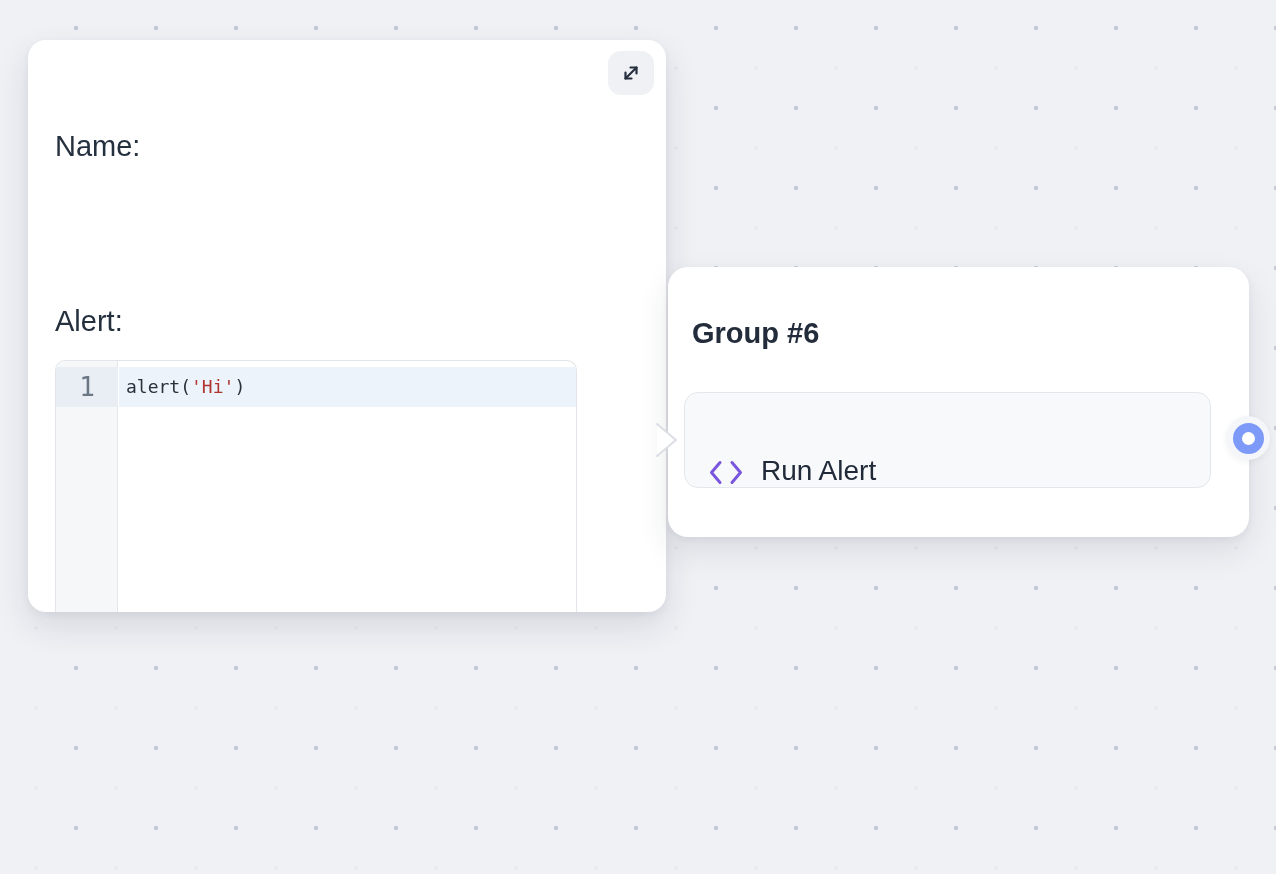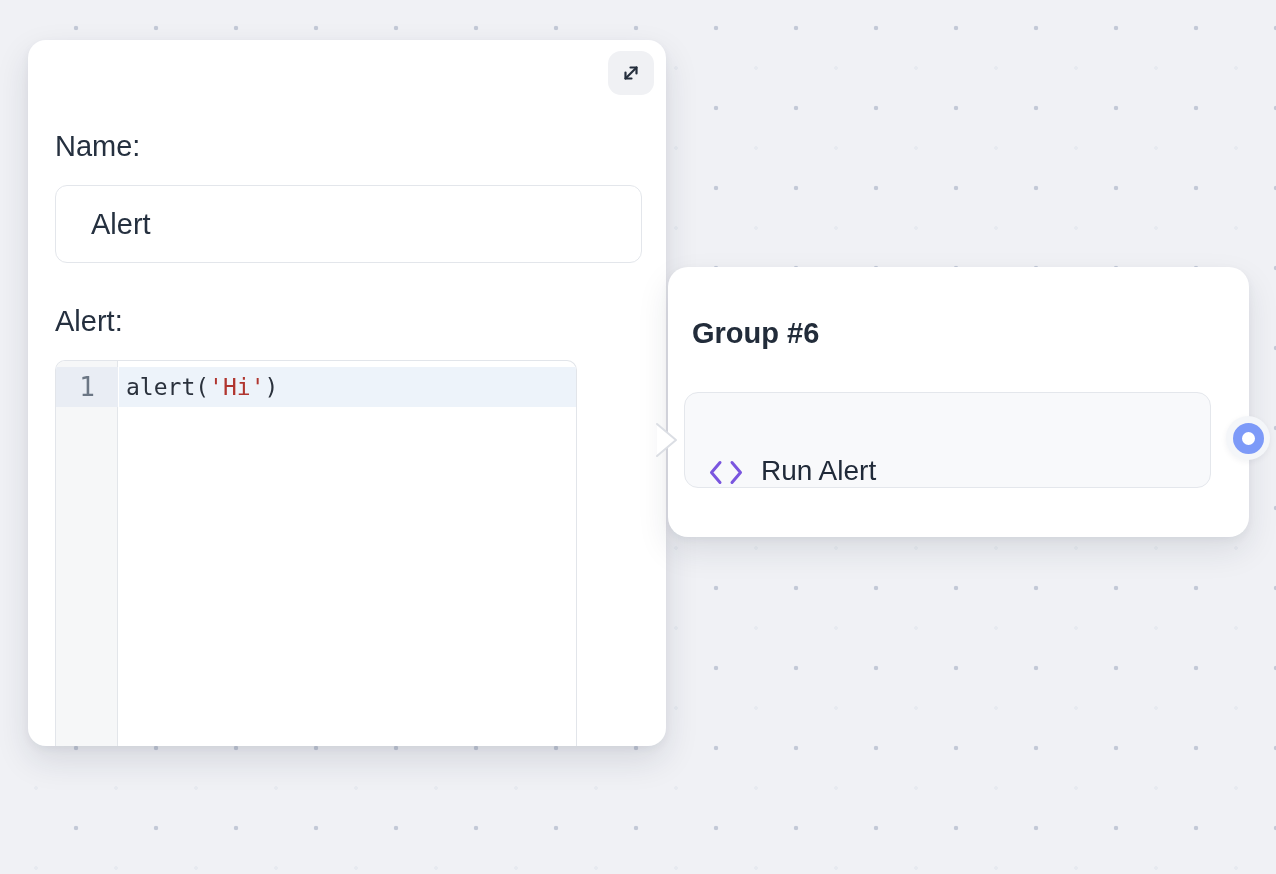--- a/index.html
+++ b/index.html
@@ -11,21 +11,21 @@
     background-color: #f0f1f5;
     background-image:
       radial-gradient(circle, #c3c9d7 1.9px, rgba(195,201,215,0) 2.6px),
       radial-gradient(circle, #e7eaf0 1.6px, rgba(231,234,240,0) 2.2px);
     background-size: 80px 80px, 80px 80px;
     background-position: 36px -12px, -4px 28px;
   }
 
   
   .panel {
-    position: absolute; left: 28px; top: 40px; width: 638px; height: 706px;
+    position: absolute; left: 28px; top: 40px; width: 638px; height: 572px;
     background: #ffffff; border-radius: 18px;
     box-shadow: 0 14px 34px rgba(25, 35, 60, 0.12), 0 3px 8px rgba(25, 35, 60, 0.05);
     overflow: hidden;
   }
   .icon-btn {
     position: absolute; display: flex; align-items: center; justify-content: center;
     background: #f0f1f4; border: none; border-radius: 13px; cursor: pointer;
   }
   .expand-btn { right: 12px; top: 11px; width: 46px; height: 44px; }
   .user-btn   { left: 551px; top: 759px; width: 64px; height: 64px; border-radius: 16px;
@@ -56,21 +56,21 @@
   .code-row { position: absolute; left: 0; right: 0; top: 6px; height: 40px; }
   .code-row .gutter-cell {
     position: absolute; left: 0; top: 0; width: 62px; height: 40px;
     background: #e9edf4; text-align: center;
     font-family: "DejaVu Sans Mono", monospace; font-size: 26px; line-height: 40px;
     color: #6b7684;
   }
   .code-row .code-cell {
     position: absolute; left: 63px; right: 0; top: 0; height: 40px;
     background: #edf3fa; padding-left: 7px;
-    font-family: "DejaVu Sans Mono", monospace; font-size: 23px; line-height: 40px;
+    font-family: "DejaVu Sans Mono", monospace; font-size: 18px; line-height: 40px;
     color: #2a313c; white-space: pre;
   }
   .tok-string { color: #b0352f; }
 
   
   .group-card {
     position: absolute; left: 668px; top: 267px; width: 581px; height: 270px;
     background: #ffffff; border-radius: 20px;
     box-shadow: 0 14px 32px rgba(25, 35, 60, 0.10), 0 3px 8px rgba(25, 35, 60, 0.05);
   }
@@ -112,21 +112,20 @@
         <svg width="24" height="24" viewBox="0 0 24 24" fill="none" stroke="#242e3c" stroke-width="2.2" stroke-linecap="round" stroke-linejoin="round">
           <line x1="6.5" y1="17.5" x2="17.5" y2="6.5"></line>
           <polyline points="11.5 6.5 17.5 6.5 17.5 12.5"></polyline>
           <polyline points="12.5 17.5 6.5 17.5 6.5 11.5"></polyline>
         </svg>
       </span>
     </button>
 
     <div class="field-label name-label">Name:</div>
 
-    <input class="name-input" type="text" value="Alert" style="">
 
     <div class="field-label code-label">Alert:</div>
 
     <div class="code-editor">
       <div class="gutter"></div>
       <div class="code-row">
         <div class="gutter-cell">1</div>
         <div class="code-cell"><span>alert(</span><span class="tok-string">'Hi'</span><span>)</span></div>
       </div>
     </div>

